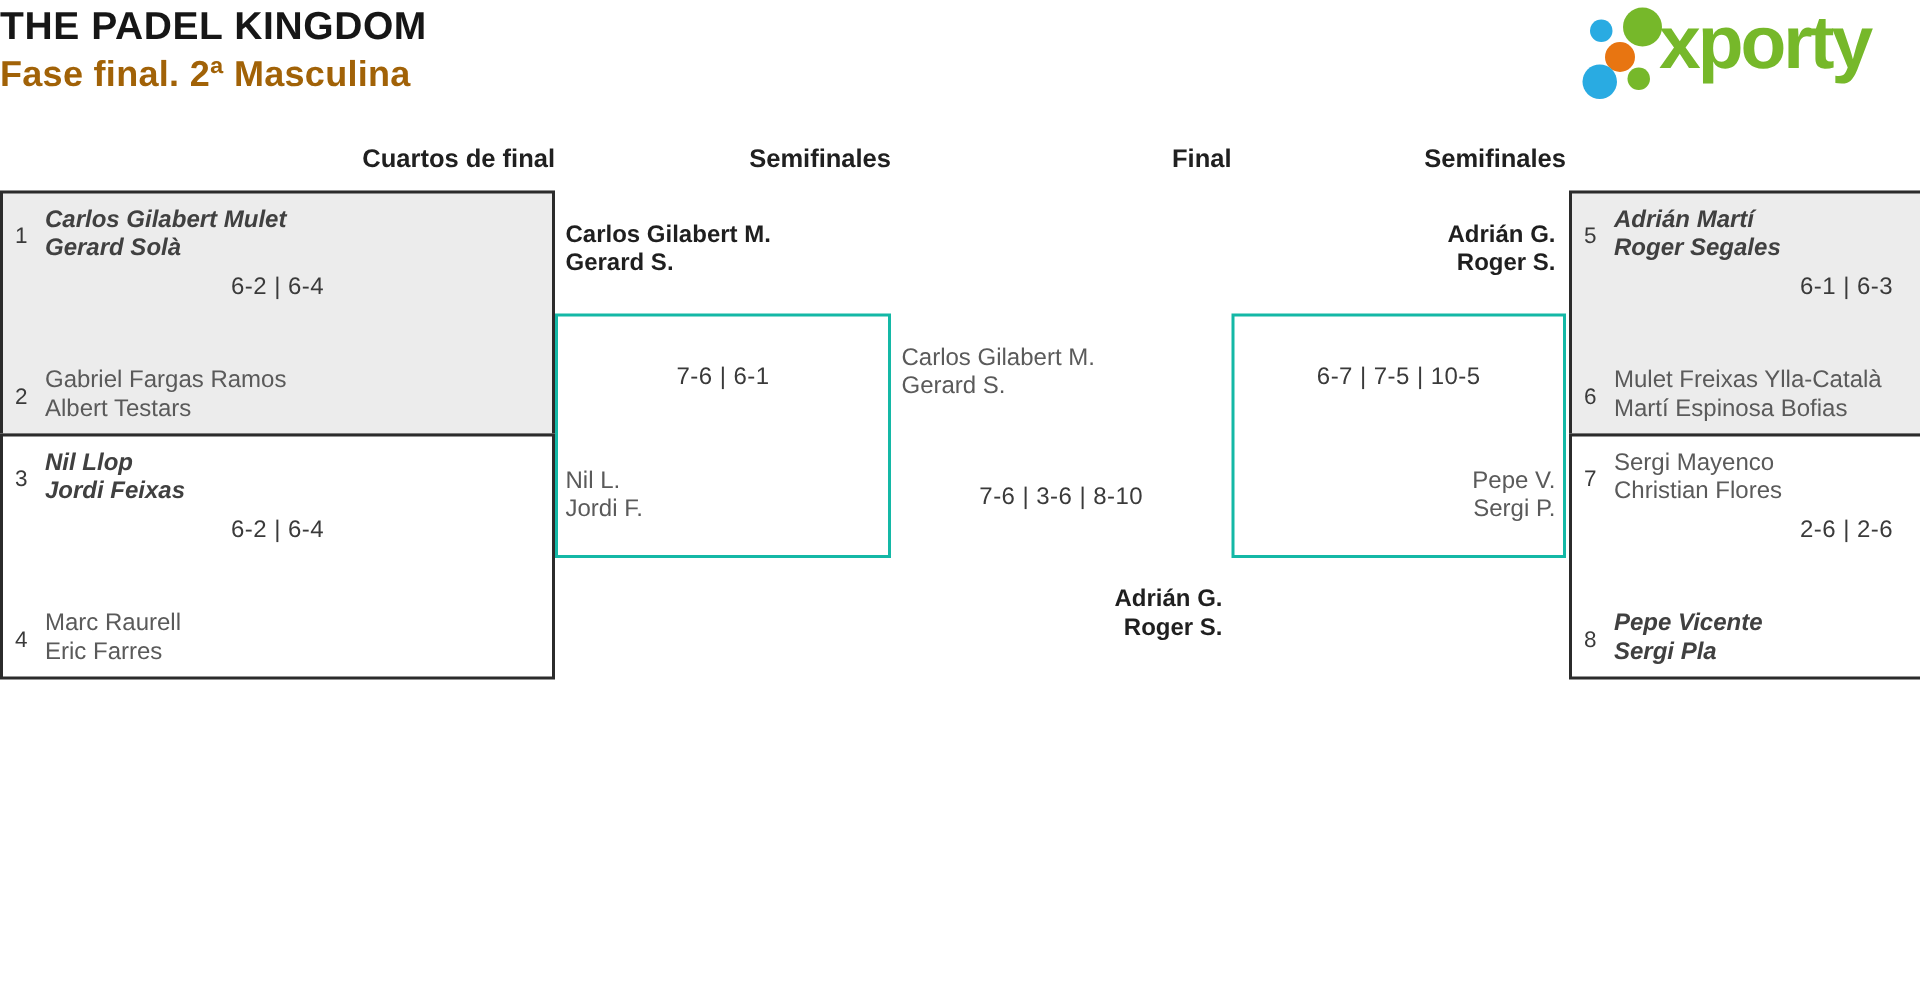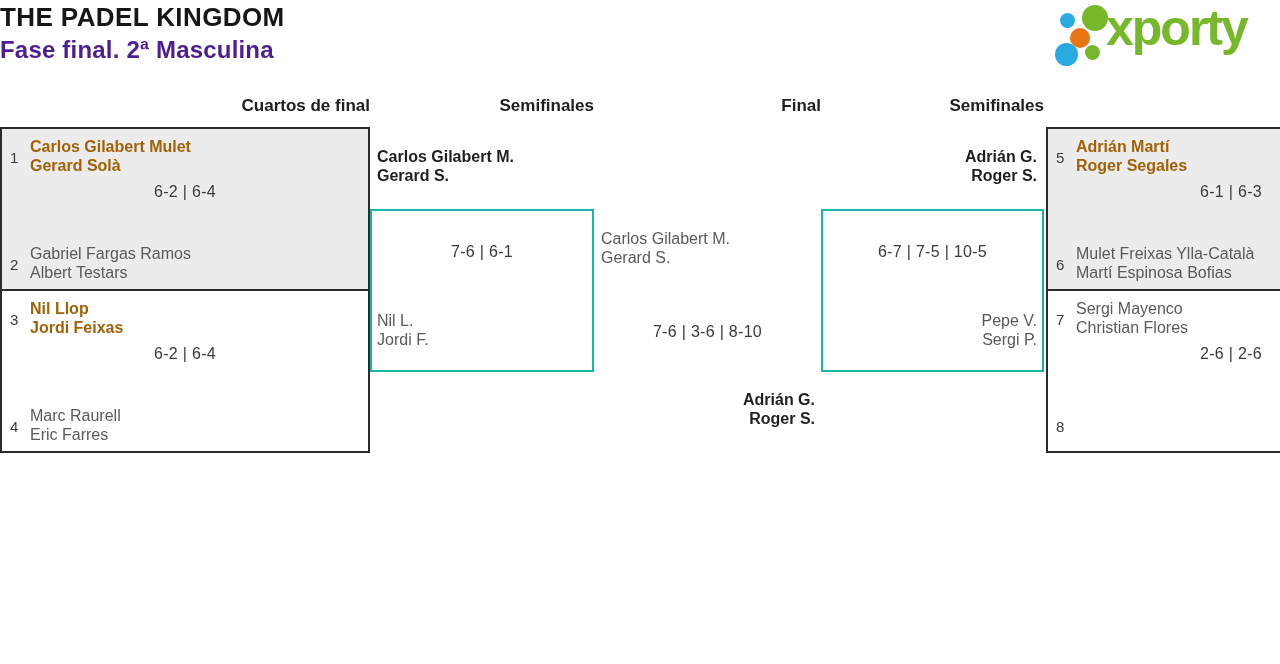--- a/index.html
+++ b/index.html
@@ -4,21 +4,21 @@
 <style>
   html,body{margin:0;padding:0;}
   body{
     width:1280px;height:664px;overflow:hidden;background:#ffffff;
     font-family:"Liberation Sans", sans-serif;color:#1f1f1f;
   }
   #app{position:relative;width:1280px;height:664px;overflow:hidden;}
 
   
   .page-title{position:absolute;left:0px;top:2px;font-size:26px;font-weight:700;letter-spacing:0.4px;color:#161616;}
-  .page-subtitle{position:absolute;left:0px;top:36px;font-size:24px;font-weight:700;letter-spacing:0.2px;color:#4c1d95;}
+  .page-subtitle{position:absolute;left:0px;top:36px;font-size:24px;font-weight:700;letter-spacing:0.2px;color:#a16207;}
 
   
   .logo{position:absolute;left:1048px;top:4px;width:232px;height:64px;}
   .dot{position:absolute;border-radius:50%;}
   .dot-blue-sm{left:12px;top:9px;width:15px;height:15px;background:#29abe2;}
   .dot-green-lg{left:34px;top:1px;width:26px;height:26px;background:#76b82a;}
   .dot-orange{left:22px;top:24px;width:20px;height:20px;background:#e87511;}
   .dot-blue-lg{left:7px;top:39px;width:23px;height:23px;background:#29abe2;}
   .dot-green-sm{left:37px;top:41px;width:15px;height:15px;background:#76b82a;}
   .logo-text{position:absolute;left:58px;top:-5px;font-size:50px;font-weight:700;letter-spacing:-2px;color:#76b82a;}
@@ -34,21 +34,21 @@
   
   .match-box{position:absolute;width:370px;height:164px;border:2px solid #2b2b2b;box-sizing:border-box;background:#ffffff;}
   .match-box.hl{background:#ececec;}
   .seed{position:absolute;left:8px;width:16px;font-size:15px;color:#3a3a3a;line-height:19px;}
   .seed.s-top{top:19px;}
   .seed.s-bottom{top:126px;}
   .team{position:absolute;left:28px;font-size:16px;line-height:19px;white-space:nowrap;}
   .team .tl{display:block;}
   .team.t-top{top:8px;}
   .team.t-bottom{top:115px;}
-  .team.w{font-weight:700;color:#a16207;}
+  .team.w{font-weight:700;color:#404040;font-style:italic;}
   .team.l{font-weight:400;color:#5a5a5a;}
   .score{position:absolute;left:0;width:100%;text-align:center;font-size:16px;line-height:19px;color:#3a3a3a;letter-spacing:0.3px;}
   .score.qf{top:53px;}
 
   
   .sf-box{position:absolute;top:209px;width:224px;height:163px;border:2px solid #14b8a6;box-sizing:border-box;background:transparent;}
   .sf-box .score{top:31px;}
   .sf-team-in{position:absolute;top:100px;font-size:16px;line-height:19px;}
   .sf-team-in .tl{display:block;}
   .align-l{left:5px;text-align:left;}
@@ -163,15 +163,19 @@
   </div>
 
   <div class="match-box" style="left:1046px;top:289px;">
     <span class="seed s-top">7</span>
     <div class="team t-top l">
       <span class="tl">Sergi Mayenco</span>
       <span class="tl">Christian Flores</span>
     </div>
     <div class="score qf">2-6 | 2-6</div>
     <span class="seed s-bottom">8</span>
+    <div class="team t-bottom w">
+      <span class="tl">Pepe Vicente</span>
+      <span class="tl">Sergi Pla</span>
+    </div>
   </div>
 
 </div>
 
 </body></html>

